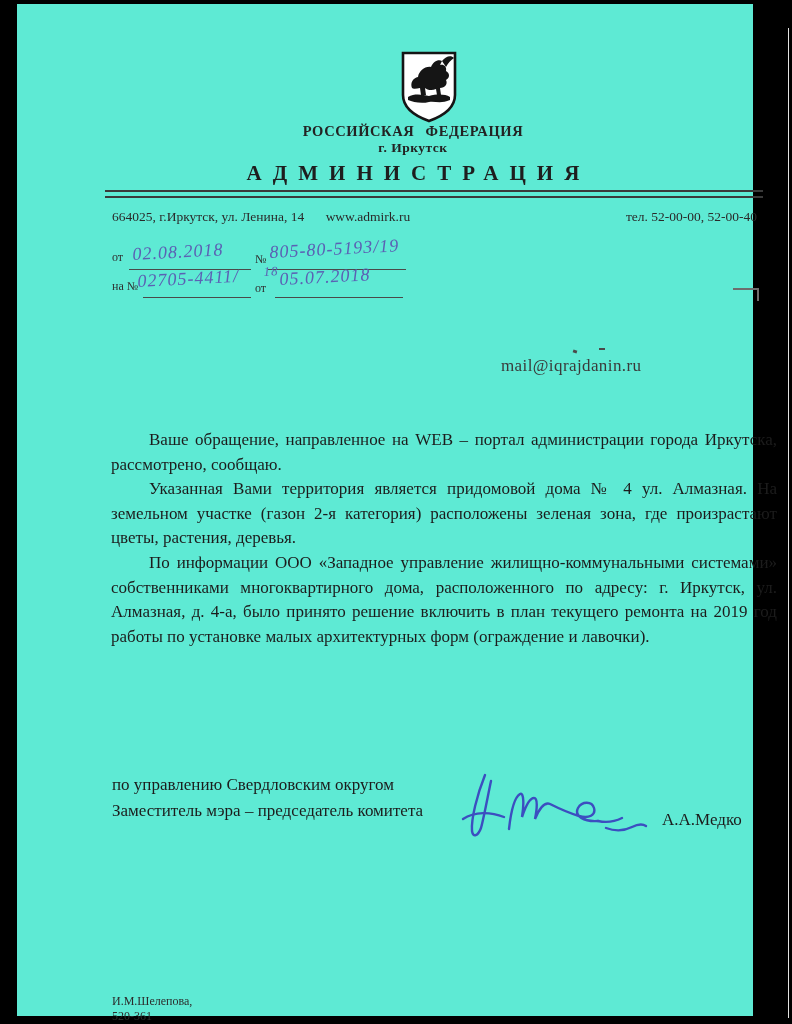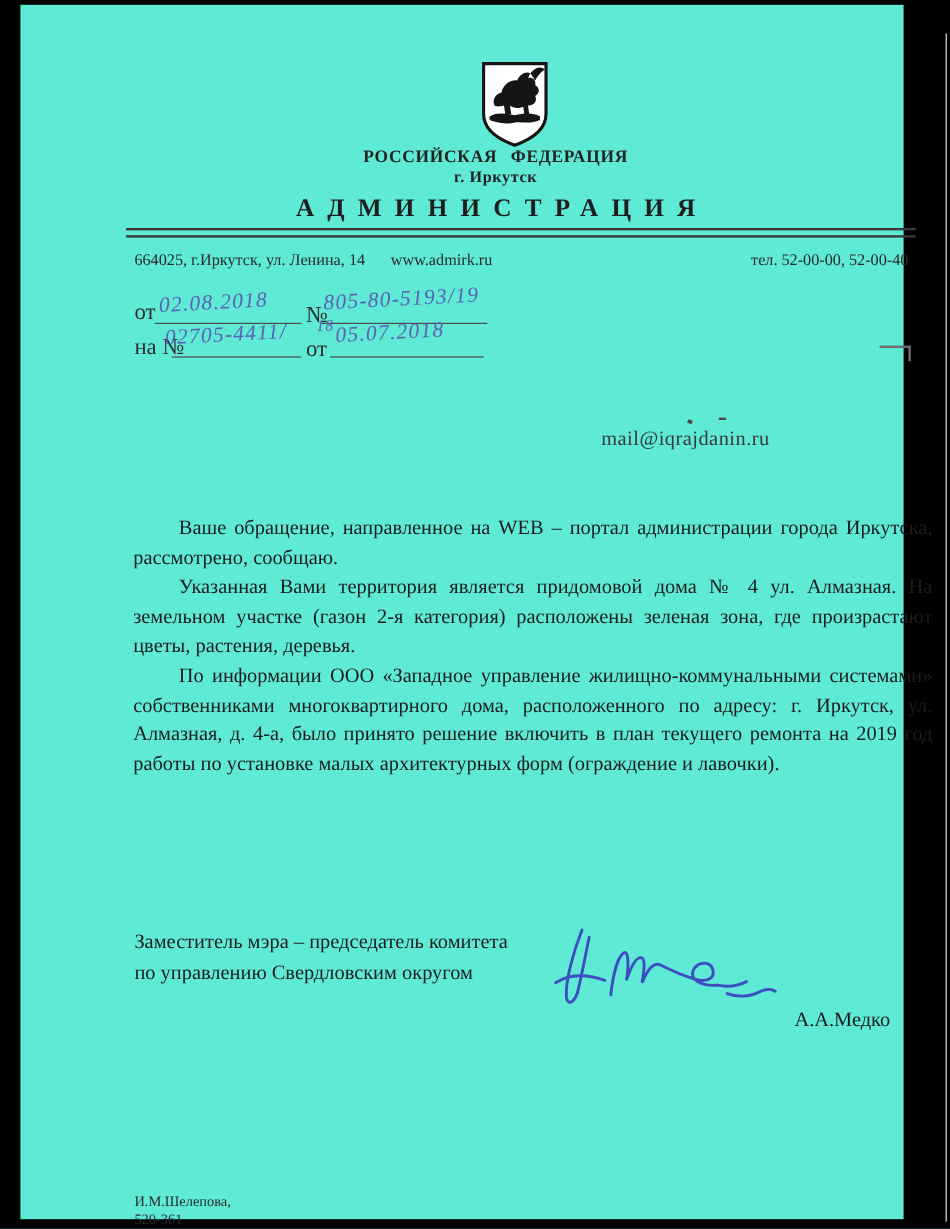--- a/index.html
+++ b/index.html
@@ -26,39 +26,39 @@
   .city{left:0;top:136px;width:792px;text-align:center;
     font-size:13.5px;font-weight:bold;color:#232323;letter-spacing:0.5px;}
   .org-title{left:0;top:157px;width:792px;text-align:center;
     font-size:21px;font-weight:bold;color:#1e1e1e;letter-spacing:11px;text-indent:11px;}
   .double-rule{left:88px;top:186px;width:658px;height:4px;
     border-top:2px solid #3a3a3a;border-bottom:2px solid #3a3a3a;}
   .addr-row{left:95px;top:205px;width:645px;font-size:13.5px;color:#2a2a2a;}
   .addr-row .site{margin-left:18px;}
   .phone{left:0;top:205px;width:740px;text-align:right;font-size:13.5px;color:#2a2a2a;}
   
-  .ref-label{font-size:19px;color:#2f2f2f;}
+  .ref-label{font-size:12px;color:#2f2f2f;}
   .uline{border-bottom:1px solid #4a4a4a;height:1px;}
   .hw{
     font-family:"Liberation Serif", serif;font-style:italic;
     color:#5b61b4;font-size:18px;letter-spacing:1px;white-space:nowrap;
     transform:rotate(-3deg);transform-origin:left bottom;
   }
   .hw-sup{font-size:13px;}
   
   .email{left:472px;top:352px;font-size:17px;color:#3a3a3a;letter-spacing:0.4px;margin-left:12px;}
   
   .body-text{left:75px;top:424px;width:666px;
     font-size:17px;line-height:24.6px;color:#1c1c1c;text-align:justify;margin-left:19px;}
   .body-text p{margin:0;text-indent:38px;}
   
   .sig-position{left:95px;top:768px;width:370px;
     font-size:17px;line-height:25.5px;color:#1c1c1c;}
   .sig-svg{left:440px;top:763px;width:200px;height:80px;}
-  .sig-name{left:645px;top:806px;font-size:17px;color:#1c1c1c;margin-top:30px;}
+  .sig-name{left:645px;top:806px;font-size:17px;color:#1c1c1c;}
   
   .executor{left:95px;top:990px;font-size:12px;line-height:14.5px;color:#2c2c2c;}
 </style>
 </head>
 <body>
 
 <div class="page">
 
   <div class="abs fold-line"></div>
   <div class="abs corner-mark"></div>
@@ -101,22 +101,22 @@
 
   <div class="abs email">mail@iqrajdanin.ru</div>
 
   <div class="abs body-text">
     <p>Ваше обращение, направленное на WEB – портал администрации города Иркутска, рассмотрено, сообщаю.</p>
     <p>Указанная Вами территория является придомовой дома № 4 ул. Алмазная. На земельном участке (газон 2-я категория) расположены зеленая зона, где произрастают цветы, растения, деревья.</p>
     <p>По информации ООО «Западное управление жилищно-коммунальными системами» собственниками многоквартирного дома, расположенного по адресу: г. Иркутск, ул. Алмазная, д. 4-а, было принято решение включить в план текущего ремонта на 2019 год работы по установке малых архитектурных форм (ограждение и лавочки).</p>
   </div>
 
   <div class="abs sig-position">
+    <div>по управлению Свердловским округом</div>
     <div>Заместитель мэра – председатель комитета</div>
-    <div>по управлению Свердловским округом</div>
   </div>
   <div class="abs sig-svg">
     <svg width="200" height="80" viewBox="0 0 200 80" aria-hidden="true">
       <g fill="none" stroke="#3c4ec0" stroke-width="2.4" stroke-linecap="round">
         <path d="M28,8 C20,28 14,52 15,64 C16,71 21,69 24,61 C27,50 31,28 34,14"></path>
         <path d="M6,52 C18,44 34,45 47,50"></path>
         <path d="M52,62 C54,44 58,30 63,27 C67,25 67,38 65,50 C69,38 73,31 77,31 C81,31 80,42 78,52 C83,40 88,35 93,37 C101,41 112,46 122,49 C132,52 139,48 137,41 C135,34 125,34 121,41 C117,49 127,55 141,54"></path>
         <path d="M141,54 C150,56 159,54 165,51"></path>
         <path d="M149,61 C157,64 167,64 175,60 C181,57 186,57 189,59"></path>
       </g>

